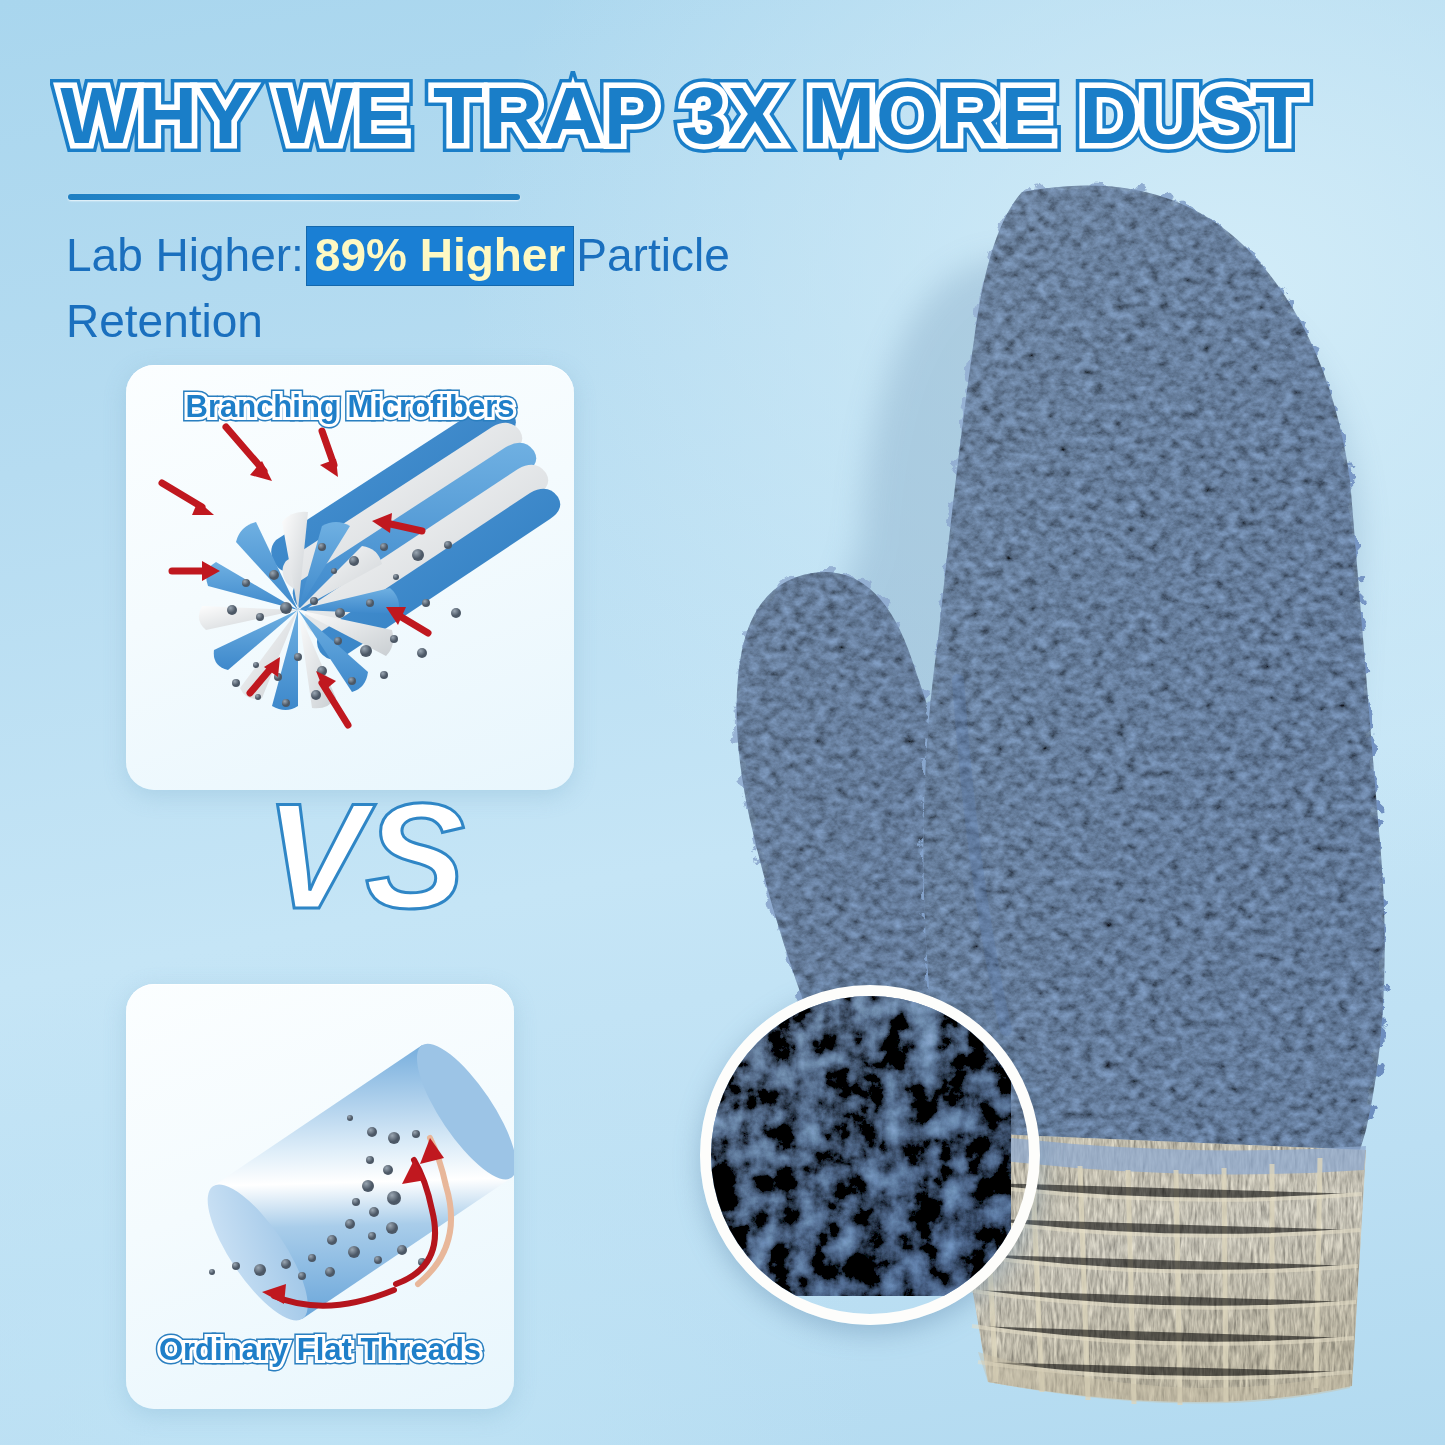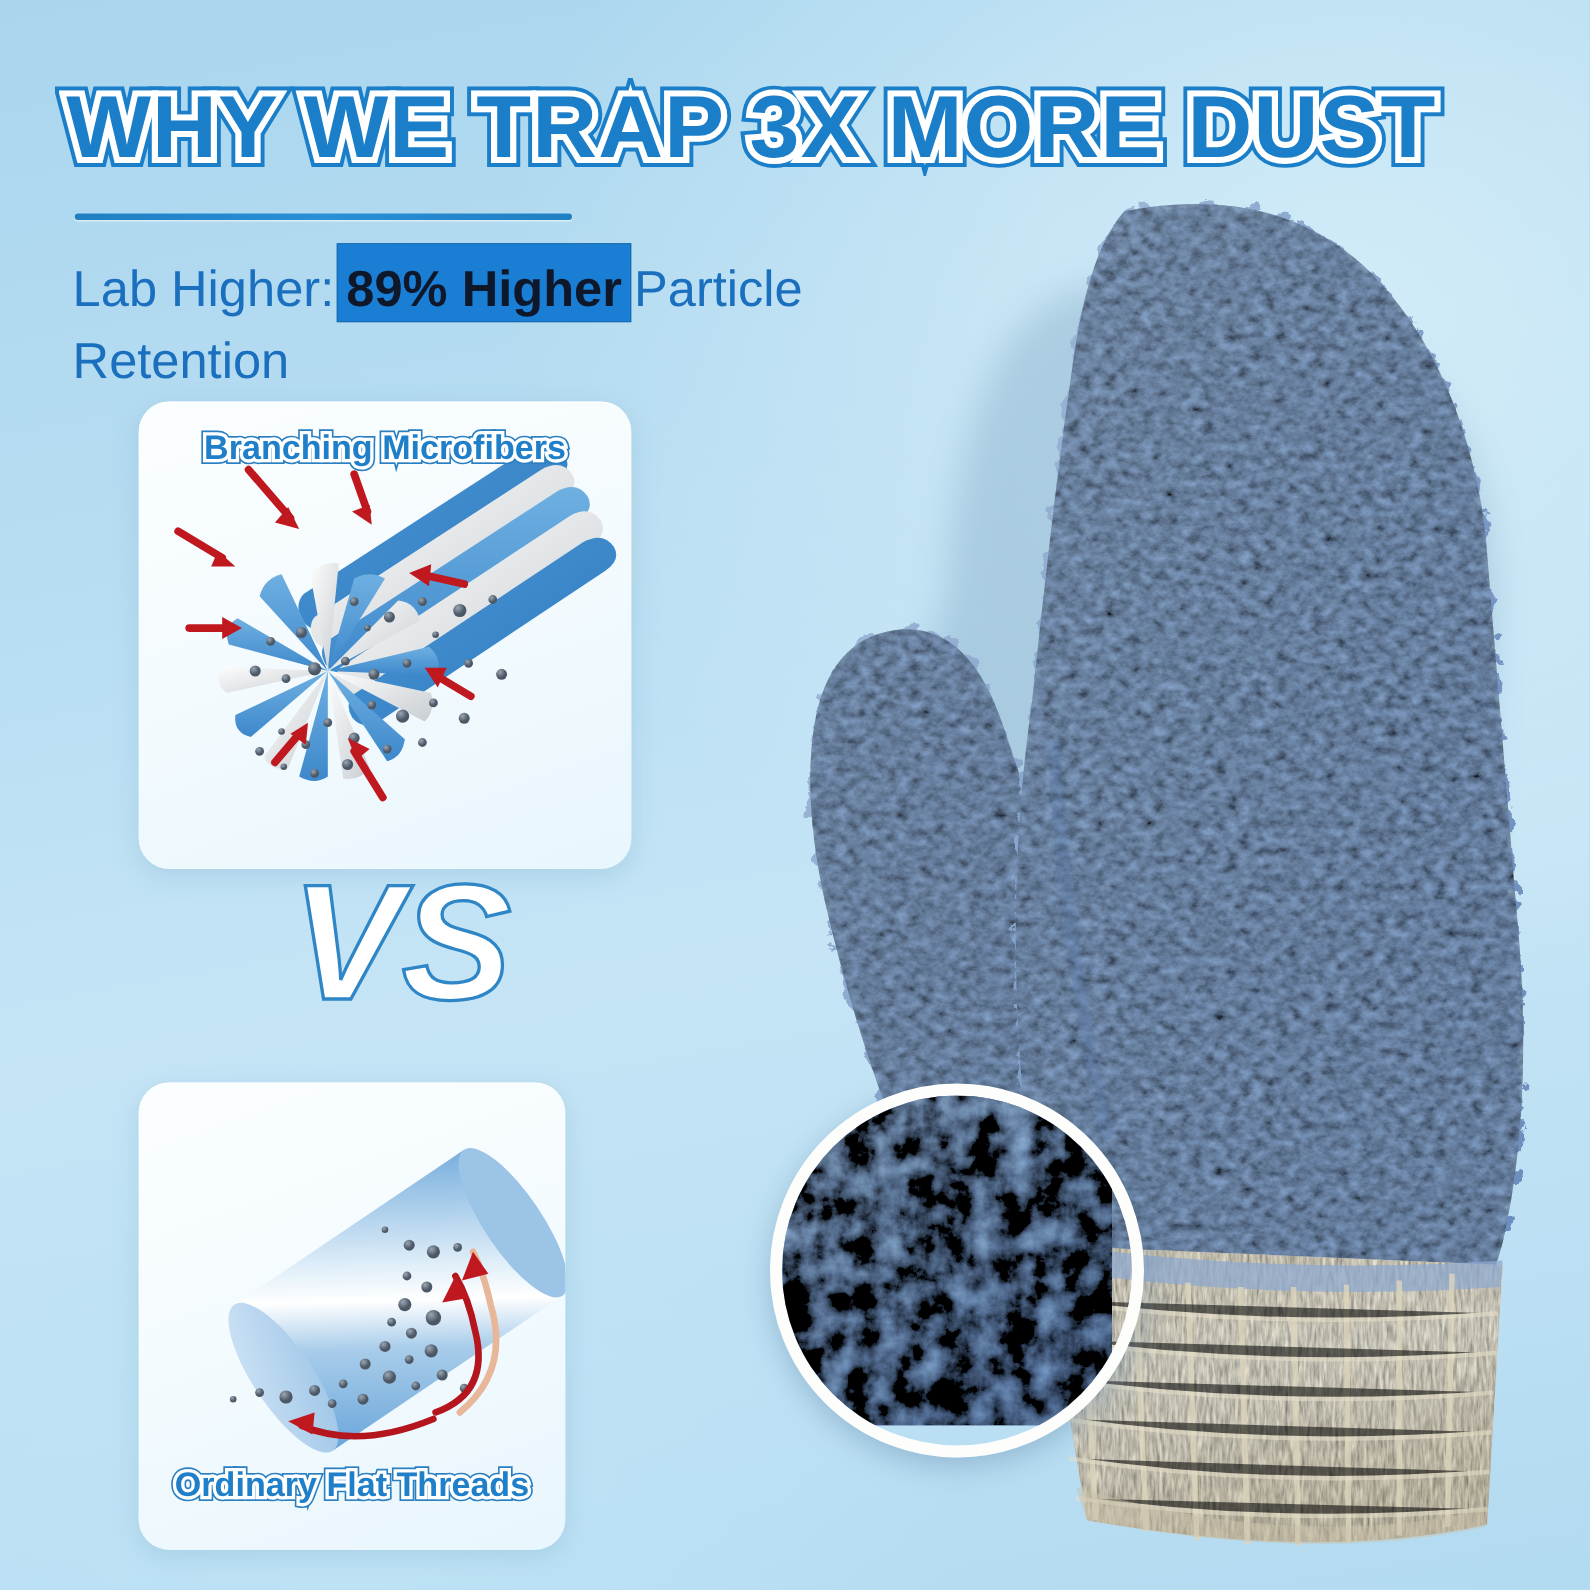--- a/index.html
+++ b/index.html
@@ -48,22 +48,22 @@
     z-index:4;
   }
 
   
   .subtitle{
     position:absolute;left:66px;top:222px;width:760px;
     font-size:46px;line-height:66px;color:#1a6fbe;font-weight:500;
     z-index:4;
   }
   .hl{
-    display:inline-block;background:#1a7fd4;color:#0f172a;font-weight:bold;
-    padding:13px 8px 3px 8px;margin:0 3px;
+    display:inline-block;background:#1a7fd4;color:#fef9c3;font-weight:bold;
+    padding:1px 8px 3px 8px;margin:0 3px;
     box-shadow:0 0 0 1px #1468ad;
     line-height:54px;
   }
 
   
   .card{
     position:absolute;
     background:linear-gradient(160deg,#fbfeff 0%,#f4fbfe 45%,#e8f6fd 100%);
     border-radius:28px;
     box-shadow:0 6px 22px rgba(120,170,200,.30), 0 1px 0 rgba(255,255,255,.9) inset;

